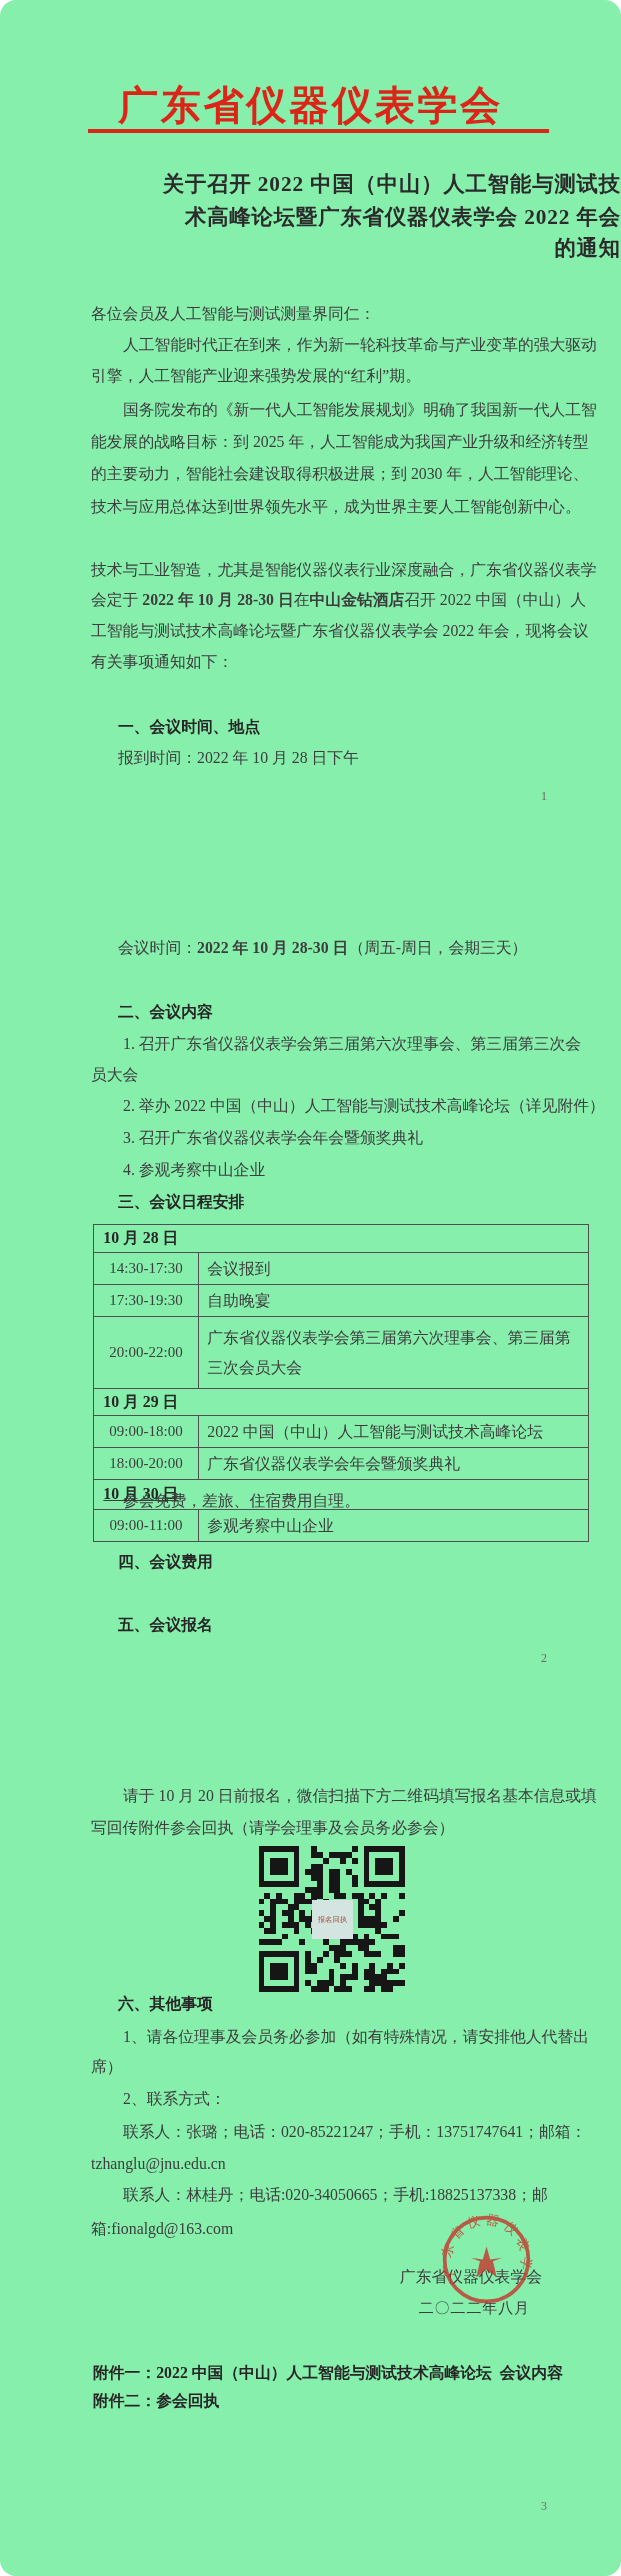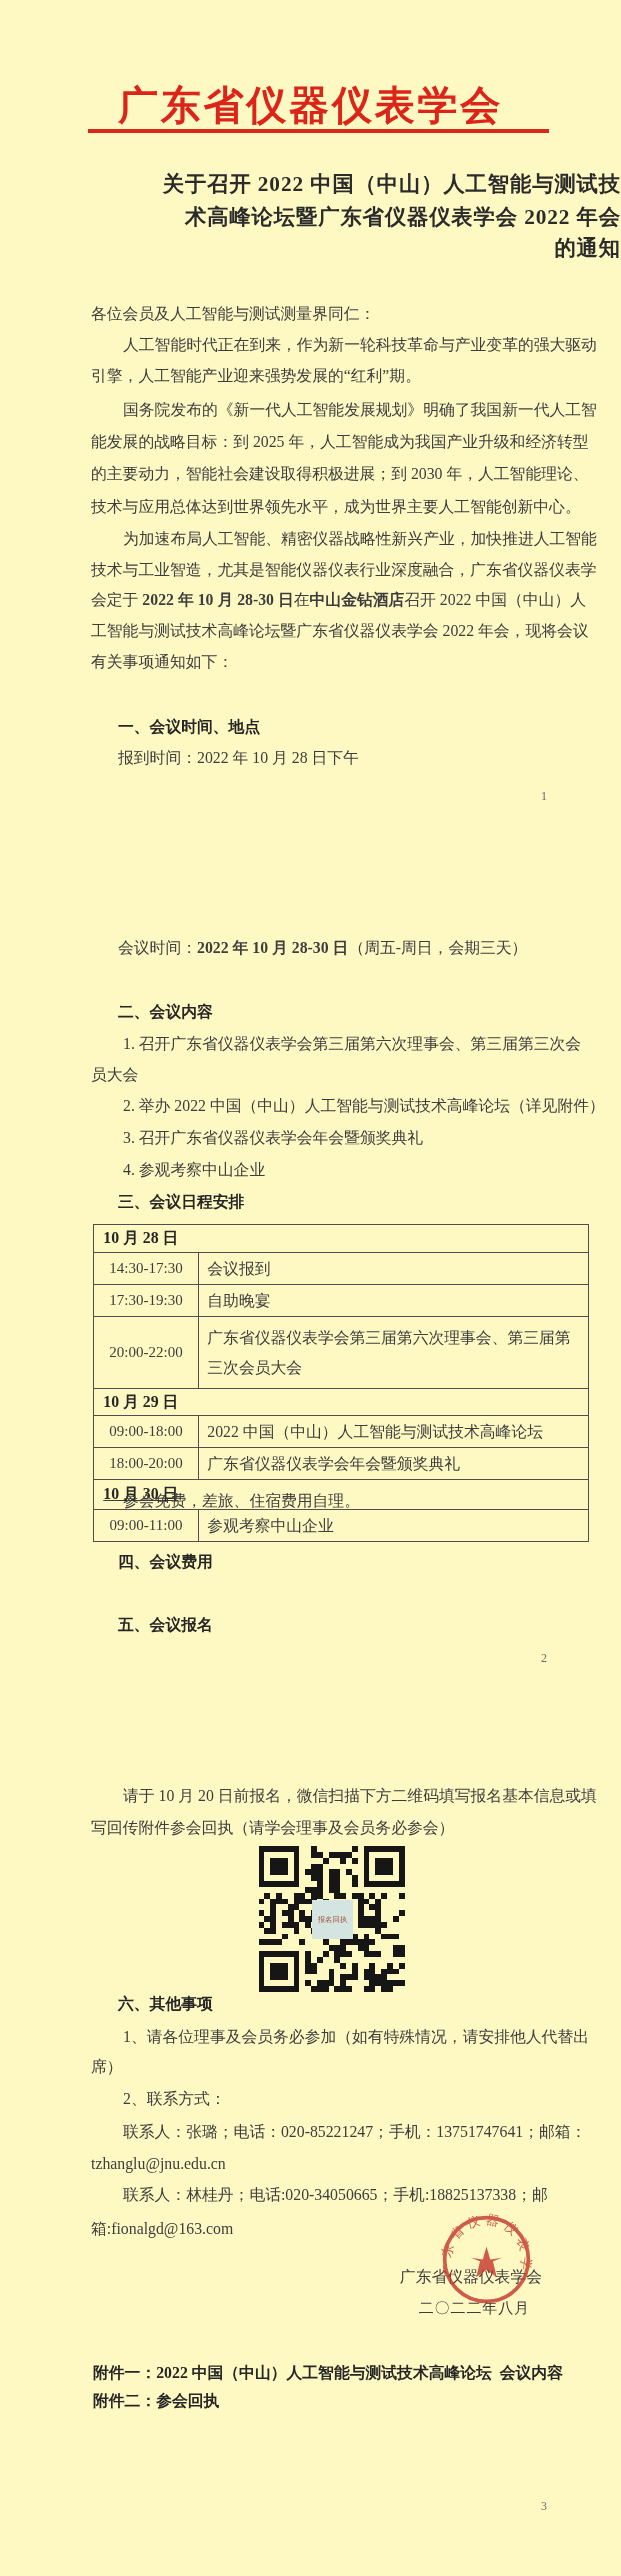--- a/index.html
+++ b/index.html
@@ -1,20 +1,21 @@
 <!DOCTYPE html>
 <html style="font-size:15px"><head>
 <meta charset="utf-8">
 <style>
   html,body{margin:0;padding:0;background:#ffffff;}
   .doc{
     position:relative;width:621px;height:2576px;margin:0 auto;
-    background:#fef9c3;overflow:hidden;
+    background:#86efac;overflow:hidden;
     font-family:"Liberation Serif","DejaVu Serif",serif;
     color:#3d3d3d;
+    border-radius:16px;
   }
   .ln{position:absolute;font-size:15.8px;line-height:20.4px;white-space:pre;}
   .hd{font-weight:700;color:#262626;}
   .ctr{left:0;width:621px;text-align:right;}
   .org-title{
     position:absolute;top:78px;left:0;width:621px;text-align:center;
     font-size:40px;font-weight:700;letter-spacing:2.8px;color:#dd2419;
   }
   .red-rule{position:absolute;top:129px;left:88px;width:461px;height:3.7px;background:#d8281c;}
   .doc-title{font-size:21.3px;font-weight:700;color:#2b2b2b;letter-spacing:0.9px;}
@@ -57,21 +58,20 @@
   <div class="ln" style="top:304px;left:91px;">各位会员及人工智能与测试测量界同仁：</div>
 
   <div class="ln" style="top:335px;left:123px;">人工智能时代正在到来，作为新一轮科技革命与产业变革的强大驱动</div>
   <div class="ln" style="top:366px;left:91px;">引擎，人工智能产业迎来强势发展的“红利”期。</div>
 
   <div class="ln" style="top:400px;left:123px;">国务院发布的《新一代人工智能发展规划》明确了我国新一代人工智</div>
   <div class="ln" style="top:432px;left:91px;">能发展的战略目标：到 2025 年，人工智能成为我国产业升级和经济转型</div>
   <div class="ln" style="top:464px;left:91px;">的主要动力，智能社会建设取得积极进展；到 2030 年，人工智能理论、</div>
   <div class="ln" style="top:497px;left:91px;">技术与应用总体达到世界领先水平，成为世界主要人工智能创新中心。</div>
 
-  <div class="ln" style="top:529px;left:123px;">为加速布局人工智能、精密仪器战略性新兴产业，加快推进人工智能</div>
   <div class="ln" style="top:560px;left:91px;">技术与工业智造，尤其是智能仪器仪表行业深度融合，广东省仪器仪表学</div>
   <div class="ln" style="top:590px;left:91px;"><span>会定于 </span><b>2022 年 10 月 28-30 日</b><span>在</span><b>中山金钻酒店</b><span>召开 2022 中国（中山）人</span></div>
   <div class="ln" style="top:621px;left:91px;">工智能与测试技术高峰论坛暨广东省仪器仪表学会 2022 年会，现将会议</div>
   <div class="ln" style="top:652px;left:91px;">有关事项通知如下：</div>
 
   <div class="ln hd" style="top:717px;left:118px;">一、会议时间、地点</div>
   <div class="ln" style="top:748px;left:118px;">报到时间：2022 年 10 月 28 日下午</div>
 
   <div class="pagenum" style="top:789px;">1</div>
 

